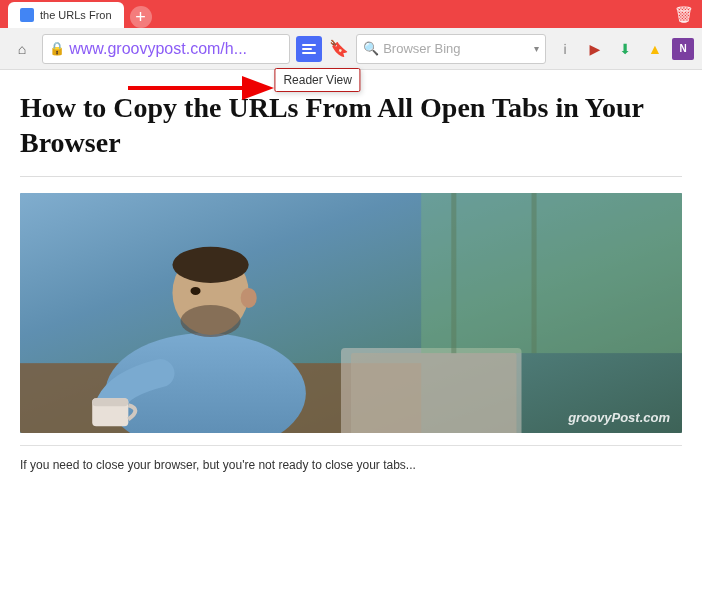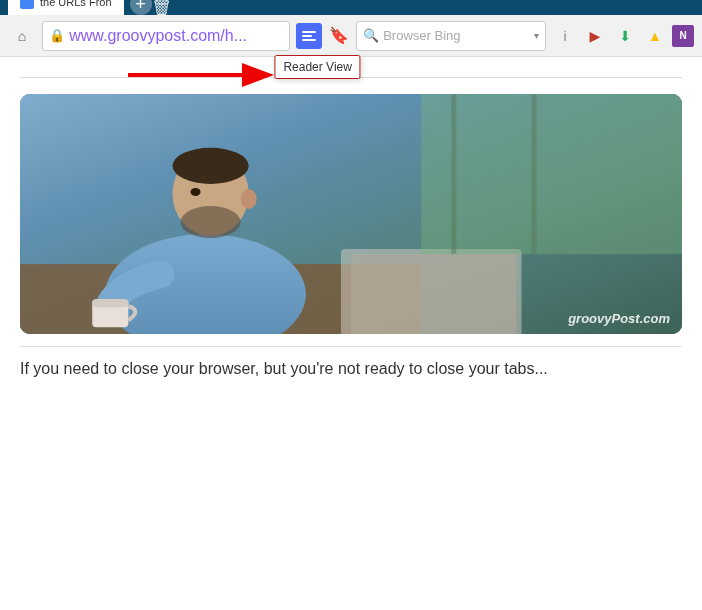--- a/index.html
+++ b/index.html
@@ -2,25 +2,26 @@
 <html><head>
   <meta charset="utf-8">
   <style>
     * { margin: 0; padding: 0; box-sizing: border-box; }
     body { width: 702px; height: 610px; overflow: hidden; font-family: Arial, sans-serif; background: #fff; }
 
     
     .browser-wrapper { width: 702px; height: 610px; display: flex; flex-direction: column; }
 
     .title-bar {
-      background: #0c4a6e;
-      height: 15px;
+      background: #ef4444;
+      height: 28px;
       display: flex;
       align-items: center;
       padding: 0 8px;
+      justify-content: space-between;
     }
 
     .tab-area {
       display: flex;
       align-items: flex-end;
       height: 100%;
     }
 
     .tab {
       background: #fff;
@@ -263,21 +264,21 @@
     .divider {
       border: none;
       border-top: 1px solid #ddd;
       margin-bottom: 16px;
     }
 
     .article-image {
       width: 100%;
       height: 240px;
       background: linear-gradient(135deg, #5b9bd5 0%, #3a7abf 20%, #2c5f8a 40%, #1a3a5c 60%, #2d6a2d 80%, #1a4a1a 100%);
-      border-radius: 10px;
+      border-radius: 2px;
       overflow: hidden;
       position: relative;
       margin-bottom: 12px;
     }
 
     
     .photo-overlay {
       position: absolute;
       inset: 0;
       background:
@@ -290,21 +291,21 @@
       position: absolute;
       bottom: 8px;
       right: 12px;
       font-size: 13px;
       color: rgba(255,255,255,0.85);
       font-style: italic;
       font-weight: bold;
     }
 
     .article-snippet {
-      font-size: 16px;
+      font-size: 12px;
       color: #333;
       line-height: 1.5;
       border-top: 1px solid #e0e0e0;
       padding-top: 10px;
     }
 
     
     .red-arrow {
       position: absolute;
       left: 118px;
@@ -368,20 +369,21 @@
       <defs>
         <marker id="arrowhead" markerWidth="8" markerHeight="8" refX="6" refY="3" orient="auto">
           <polygon points="0 0, 8 3, 0 6" fill="#e00"></polygon>
         </marker>
       </defs>
       <line x1="10" y1="18" x2="148" y2="18" stroke="#e00" stroke-width="4" marker-end="url(#arrowhead)"></line>
     </svg>
   </div>
 
   <div class="content-area">
+    <h1 class="article-title">How to Copy the URLs From All Open Tabs in Your Browser</h1>
     <hr class="divider">
 
     <div class="article-image">
       <div class="photo-overlay"></div>
 
       <svg style="position:absolute;left:0;top:0;width:100%;height:100%;" viewBox="0 0 660 240" preserveAspectRatio="xMidYMid slice">
 
         <rect width="660" height="240" fill="#6a9bbf"></rect>
         <rect width="660" height="240" fill="url(#bg)" opacity="0.7"></rect>
         <defs>

